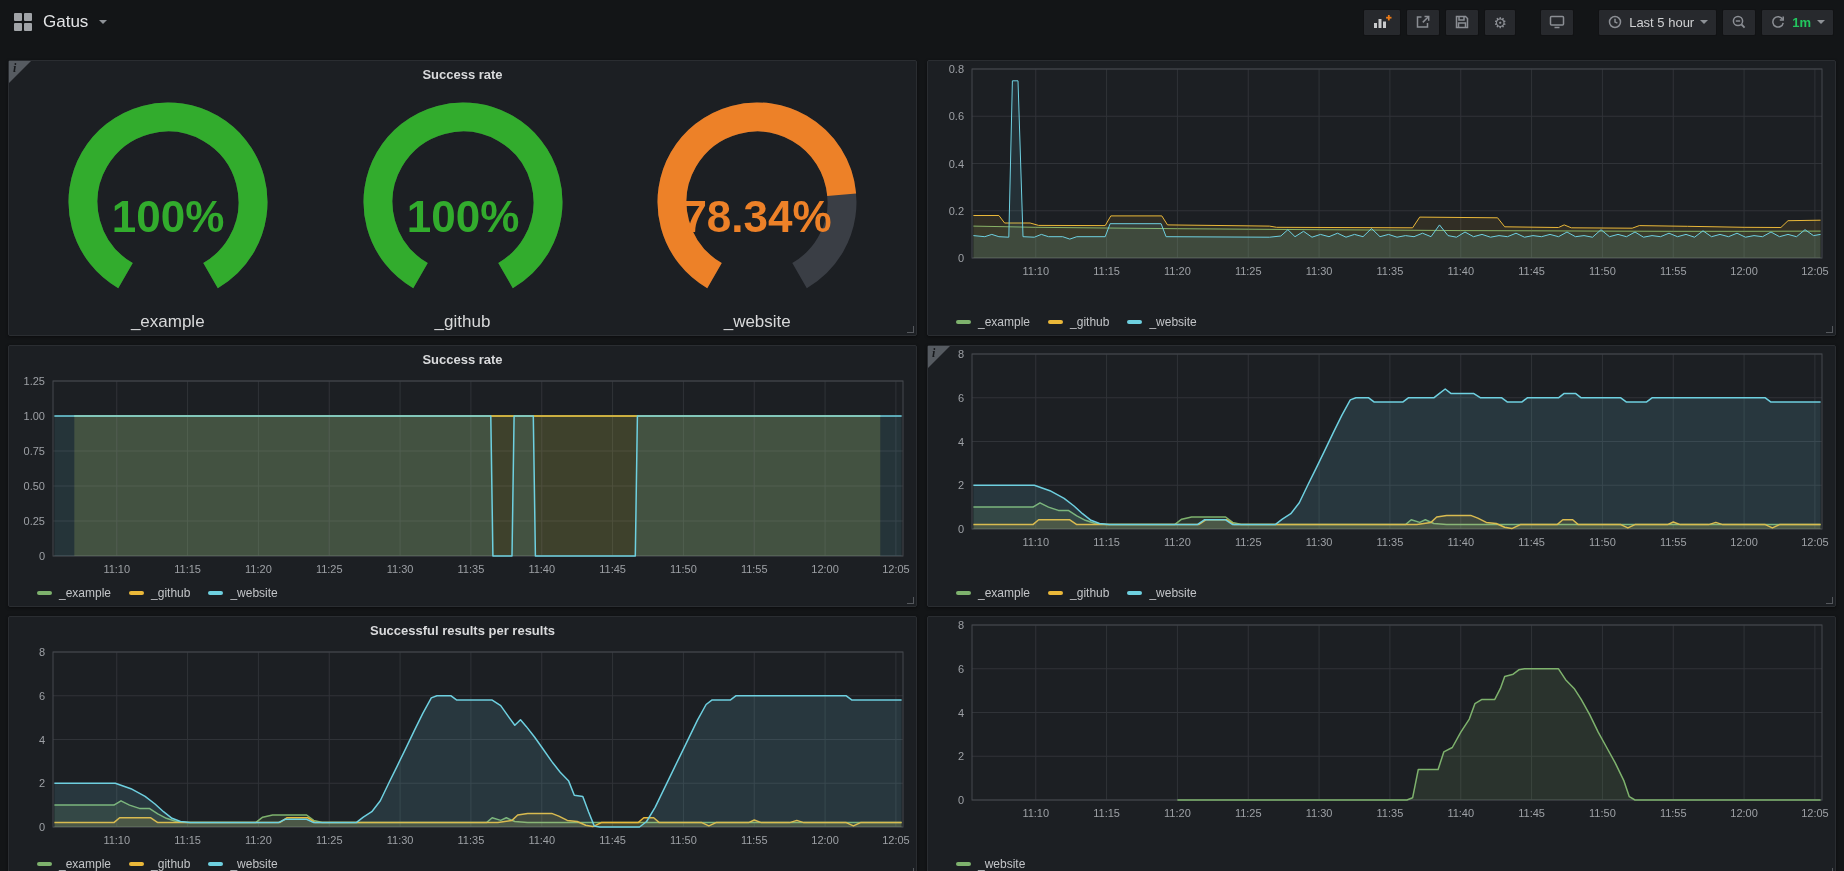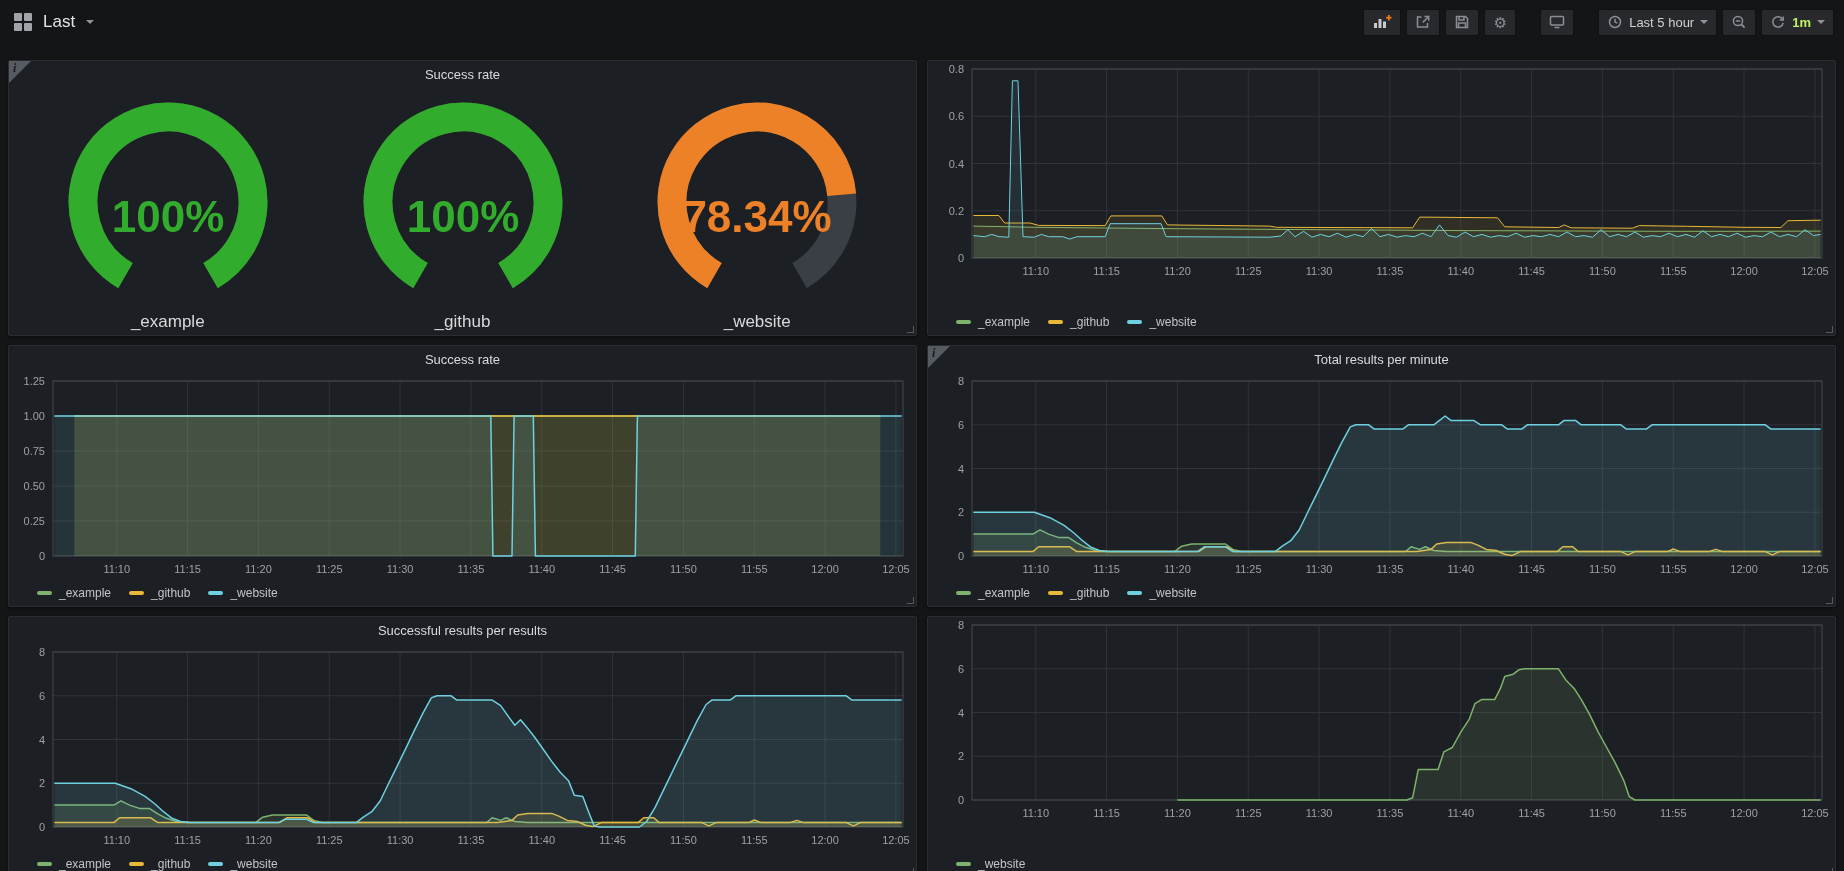--- a/index.html
+++ b/index.html
@@ -15,25 +15,25 @@
   .grid-icon{display:grid;grid-template-columns:8px 8px;grid-gap:2px;margin-left:4px}
   .grid-icon i{width:8px;height:8px;background:#a0a3a7;border-radius:1px}
   .brand-title{font-size:17px;color:#e3e4e6}
   .caret{width:0;height:0;border-left:4px solid transparent;border-right:4px solid transparent;border-top:4px solid #8e9297;display:inline-block}
   .nav-right{display:flex;align-items:center;gap:5px}
   .navbtn{height:27px;min-width:32px;padding:0 8px;background:#27292d;border:1px solid #111214;border-radius:2px;
           display:flex;align-items:center;justify-content:center;gap:6px;font-size:13px;color:#d0d1d3;cursor:pointer}
   .navbtn svg{stroke:#8b8e94;fill:none;stroke-width:1.5}
   .navbtn .gear{font-size:15px;color:#8b8e94;line-height:1}
   .sp{width:14px}
-  .orange{color:#bef264;font-weight:bold}
+  .orange{color:#22c55e;font-weight:bold}
   
   .dashboard{display:grid;grid-template-columns:1fr 1fr;grid-template-rows:276px 262px 262px;gap:9px 10px;padding:16px 8px 8px}
   .panel{background:#1c1f23;border:1px solid #2a2d31;border-radius:2px;position:relative;display:flex;flex-direction:column;box-shadow:0 1px 3px rgba(0,0,0,.45)}
-  .panel-title{height:27px;flex:none;display:flex;align-items:center;justify-content:center;font-size:13px;font-weight:normal;color:#d9dadc;cursor:pointer}
+  .panel-title{height:27px;flex:none;display:flex;align-items:center;justify-content:center;font-size:13px;font-weight:bold;color:#d9dadc;cursor:pointer}
   .chart{flex:1 1 auto;position:relative;overflow:hidden}
   .legend{flex:none;height:26px;display:flex;align-items:center;gap:18px;padding-left:28px;font-size:12px;color:#c3c5c8}
   .legend-item{display:flex;align-items:center;cursor:pointer}
   .legend-item .dash{width:15px;height:4px;border-radius:2px;display:inline-block;margin-right:7px}
   
   .gauges{flex:1;display:flex;justify-content:space-evenly;align-items:center;padding-top:6px}
   .gauge{display:flex;flex-direction:column;align-items:center}
   .gauge-label{font-size:17px;color:#d8d9da;margin-top:2px}
   
   .info-corner{position:absolute;top:0;left:0;width:0;height:0;border-top:22px solid #565b61;border-right:22px solid transparent;z-index:3;cursor:pointer}
@@ -45,21 +45,21 @@
 <body>
 
 <header class="topnav">
   <div class="brand">
     <span class="grid-icon">
         <i></i>
         <i></i>
         <i></i>
         <i></i>
       </span>
-    <span class="brand-title">Last</span>
+    <span class="brand-title">Gatus</span>
     <span class="caret"></span>
   </div>
   <div class="nav-right">
     <div class="navbtn">
       <svg width="20" height="16" viewBox="0 0 20 16">
         <rect x="2" y="9" width="3" height="5" fill="#c9cacc" stroke="none"></rect>
         <rect x="6.5" y="5" width="3" height="9" fill="#c9cacc" stroke="none"></rect>
         <rect x="11" y="7.5" width="3" height="6.5" fill="#c9cacc" stroke="none"></rect>
         <line x1="16.8" y1="1" x2="16.8" y2="6.4" stroke="#eb7b18" stroke-width="1.8"></line>
         <line x1="14.1" y1="3.7" x2="19.5" y2="3.7" stroke="#eb7b18" stroke-width="1.8"></line>
@@ -274,21 +274,20 @@
           <span>_website</span>
         </span>
       </div>
     <div class="resize-corner"></div>
   </section>
 
   <section class="panel">
     <div class="info-corner">
         <b>i</b>
       </div>
-    <div class="panel-title">Total results per minute</div>
     <div class="chart"><svg width="907" height="207">
           <line x1="107.75" x2="107.75" y1="8" y2="183" stroke="#303338" stroke-width="1"></line>
           <line x1="178.58333333333331" x2="178.58333333333331" y1="8" y2="183" stroke="#303338" stroke-width="1"></line>
           <line x1="249.41666666666666" x2="249.41666666666666" y1="8" y2="183" stroke="#303338" stroke-width="1"></line>
           <line x1="320.25" x2="320.25" y1="8" y2="183" stroke="#303338" stroke-width="1"></line>
           <line x1="391.0833333333333" x2="391.0833333333333" y1="8" y2="183" stroke="#303338" stroke-width="1"></line>
           <line x1="461.91666666666663" x2="461.91666666666663" y1="8" y2="183" stroke="#303338" stroke-width="1"></line>
           <line x1="532.75" x2="532.75" y1="8" y2="183" stroke="#303338" stroke-width="1"></line>
           <line x1="603.5833333333334" x2="603.5833333333334" y1="8" y2="183" stroke="#303338" stroke-width="1"></line>
           <line x1="674.4166666666667" x2="674.4166666666667" y1="8" y2="183" stroke="#303338" stroke-width="1"></line>

